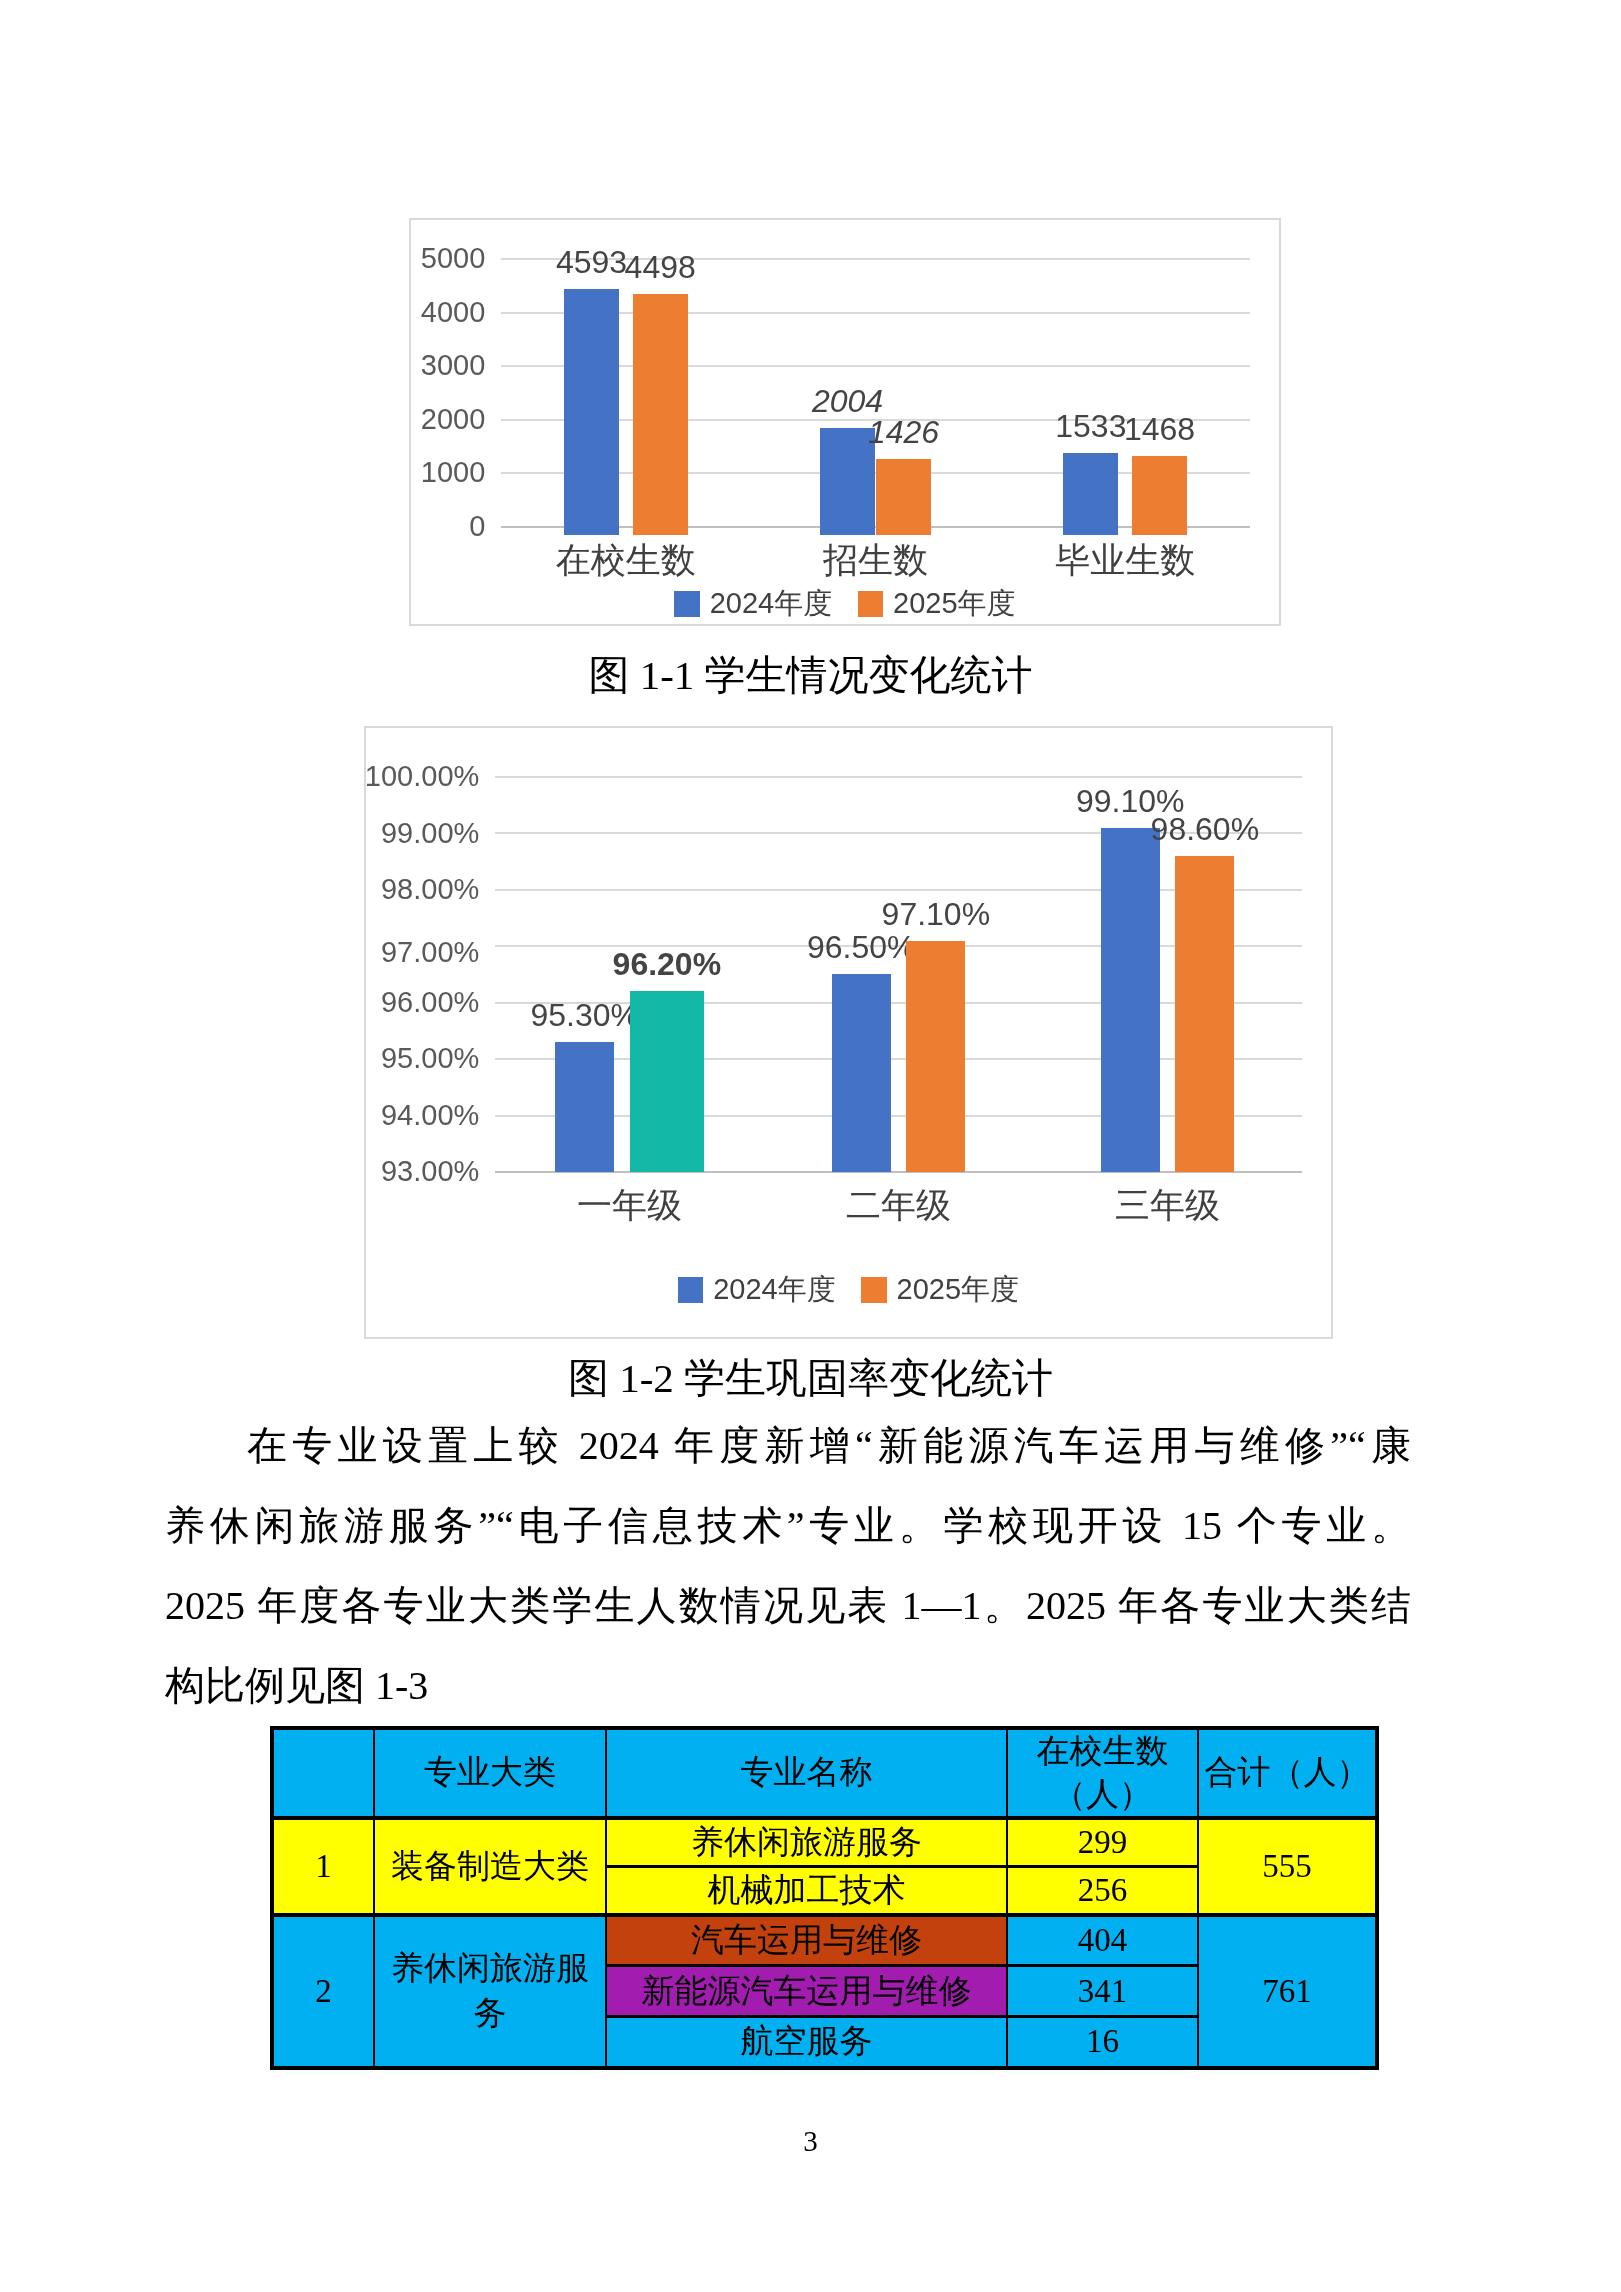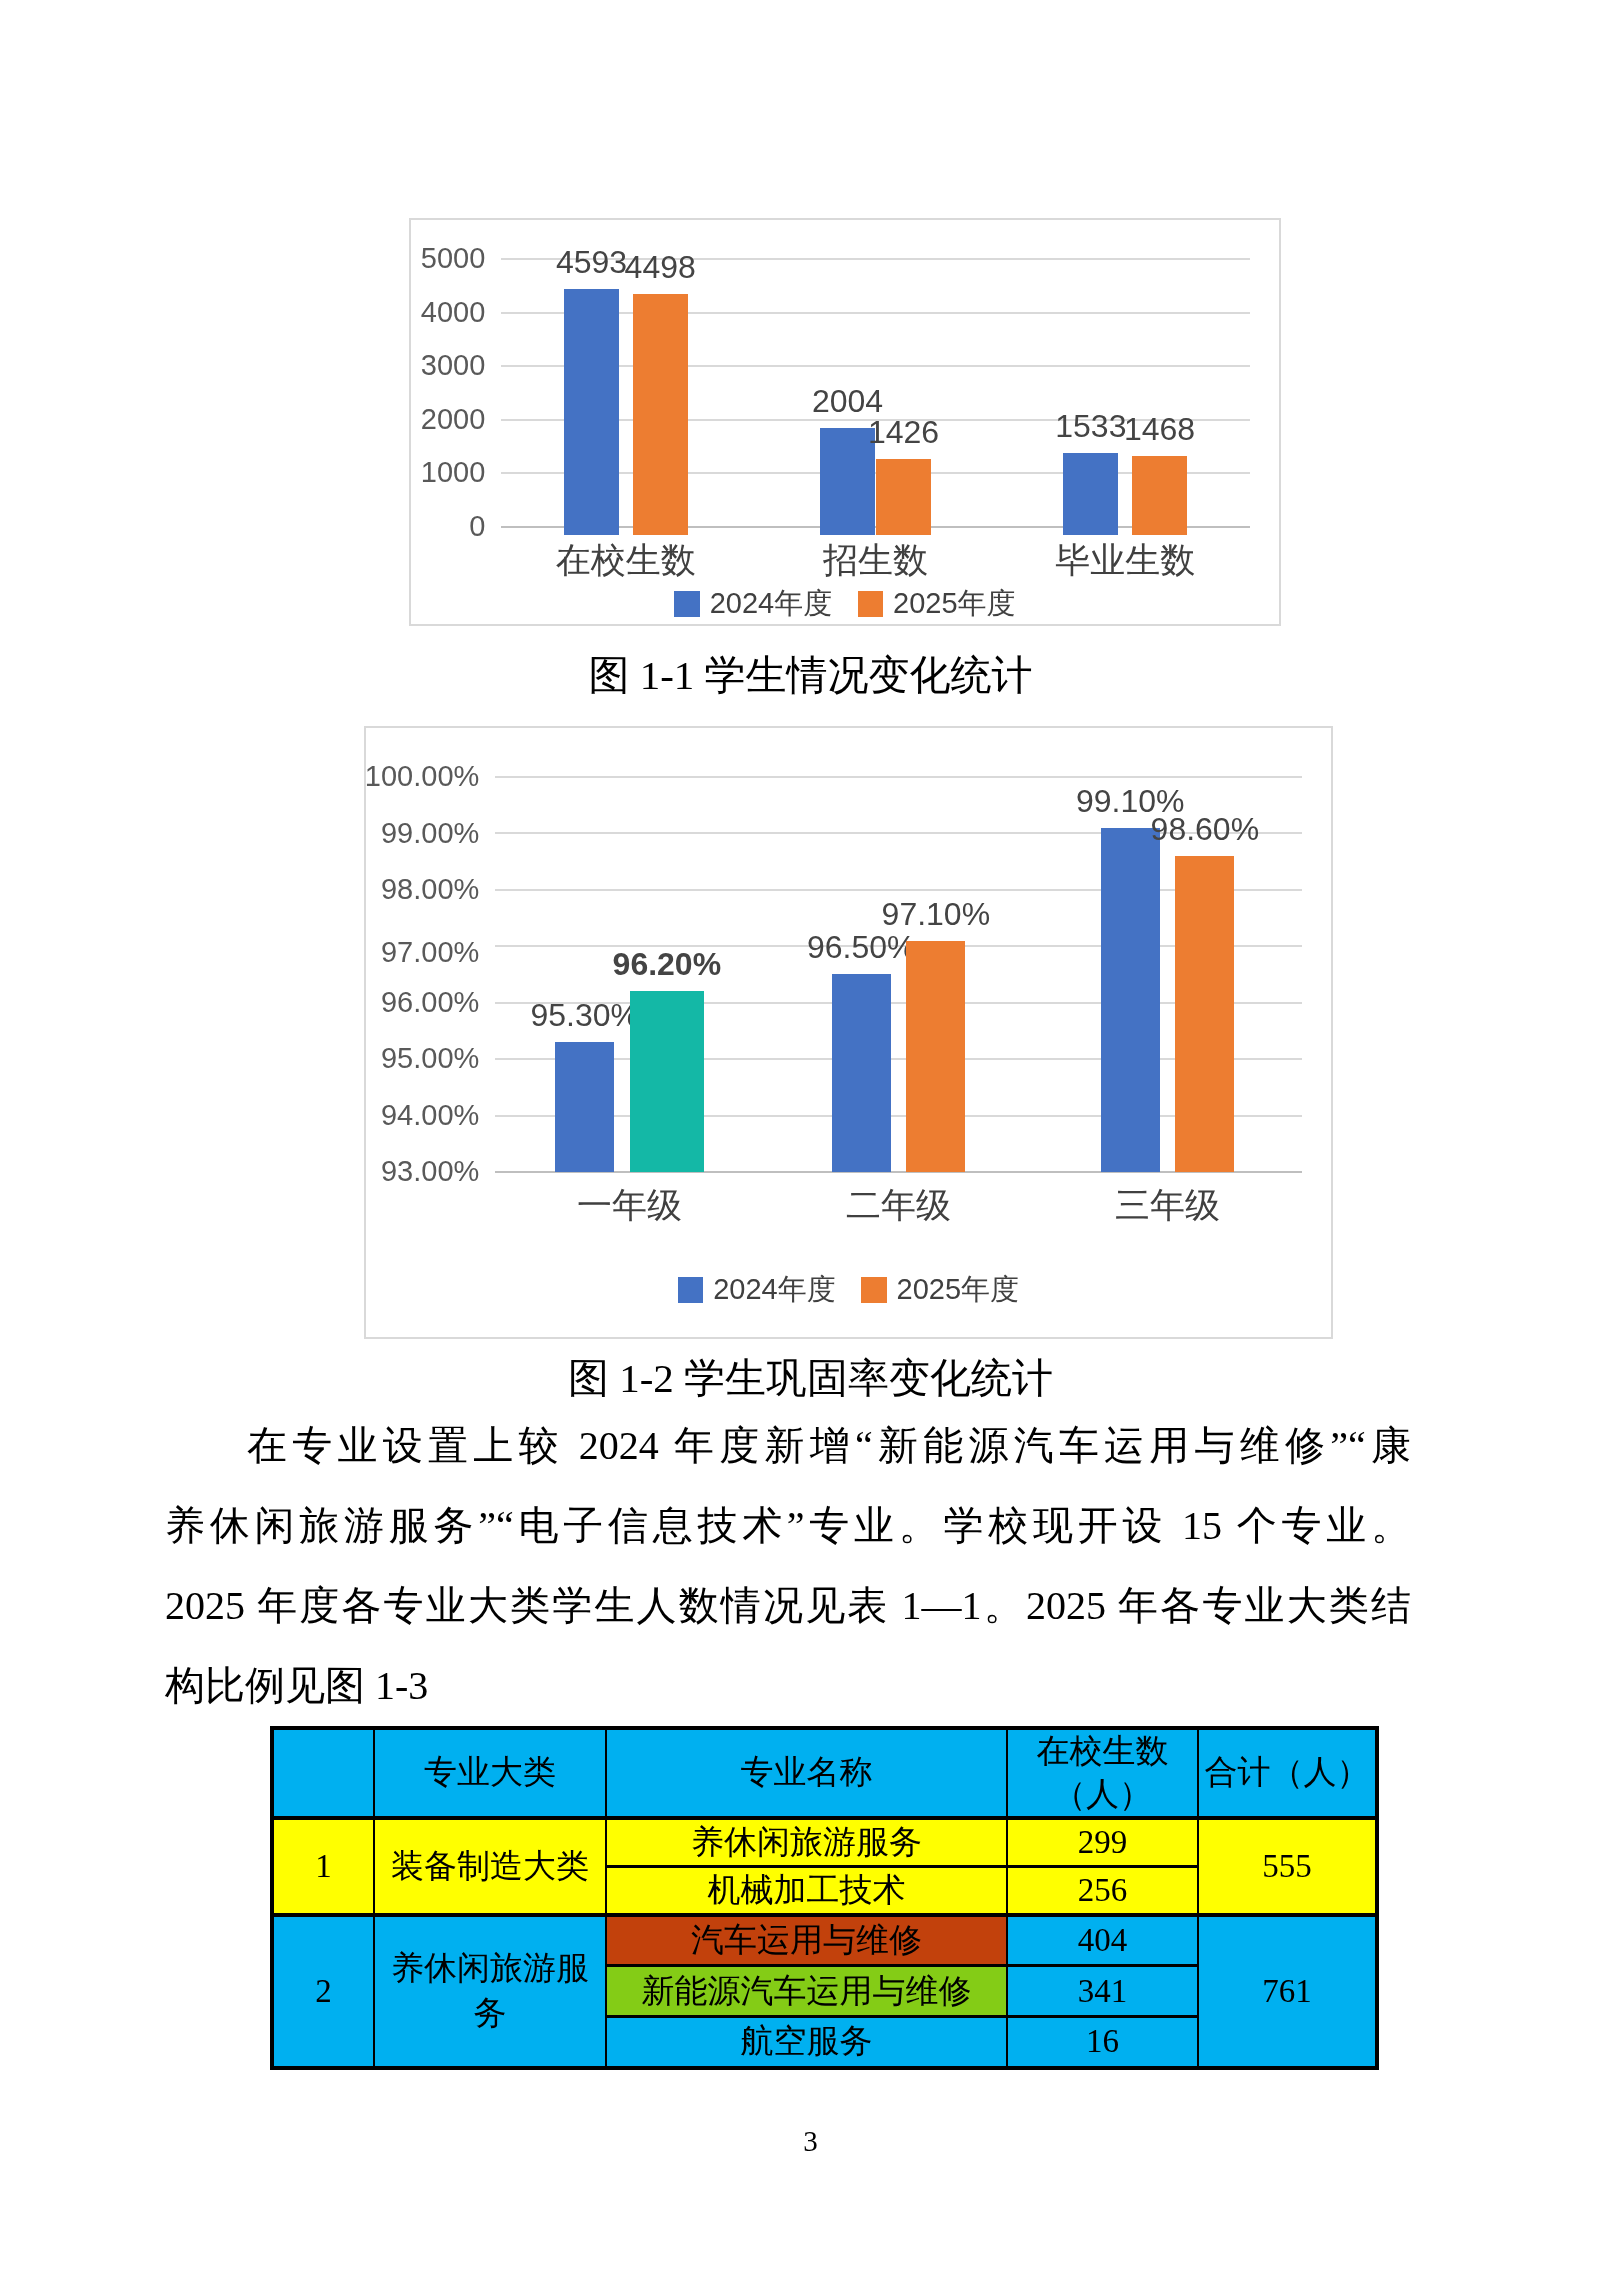--- a/index.html
+++ b/index.html
@@ -69,21 +69,21 @@
         <div class="gridline" style="top: -1px;"></div>
         <div class="groups">
           <div class="group" style="gap: 13.7px;">
             <div class="bar" style="width: 55px; height: 246px; background: rgb(68, 114, 196);">
               <div class="value-label">4593</div>
             </div>
             <div class="bar" style="width: 55px; height: 241px; background: rgb(237, 125, 49);">
               <div class="value-label">4498</div>
             </div>
           </div>
-          <div class="group" style="gap: 1px;">
+          <div class="group" style="gap: 1px; font-style: italic;">
             <div class="bar" style="width: 55px; height: 107px; background: rgb(68, 114, 196);">
               <div class="value-label">2004</div>
             </div>
             <div class="bar" style="width: 55px; height: 76px; background: rgb(237, 125, 49);">
               <div class="value-label">1426</div>
             </div>
           </div>
           <div class="group" style="gap: 13.7px;">
             <div class="bar" style="width: 55px; height: 82px; background: rgb(68, 114, 196);">
               <div class="value-label">1533</div>
@@ -215,21 +215,21 @@
           <td class="cell-count sep" style="background: rgb(255, 255, 0);">256</td>
         </tr>
         <tr style="height: 51px;">
           <td class="cell-index" rowspan="3" style="background: rgb(0, 176, 240);">2</td>
           <td class="cell-category" rowspan="3" style="background: rgb(0, 176, 240);">养休闲旅游服务</td>
           <td class="cell-major" style="background: #c2410c; text-align: center;">汽车运用与维修</td>
           <td class="cell-count" style="background: rgb(0, 176, 240);">404</td>
           <td class="cell-total" rowspan="3" style="background: rgb(0, 176, 240);">761</td>
         </tr>
         <tr style="height: 51px;">
-          <td class="cell-major" style="background: #84cc16;">新能源汽车运用与维修</td>
+          <td class="cell-major" style="background: #a21caf;">新能源汽车运用与维修</td>
           <td class="cell-count" style="background: rgb(0, 176, 240);">341</td>
         </tr>
         <tr style="height: 51px;">
           <td class="cell-major" style="background: rgb(0, 176, 240);">航空服务</td>
           <td class="cell-count" style="background: rgb(0, 176, 240);">16</td>
         </tr>
       </tbody>
   </table>
 
   <div class="page-number">3</div>

